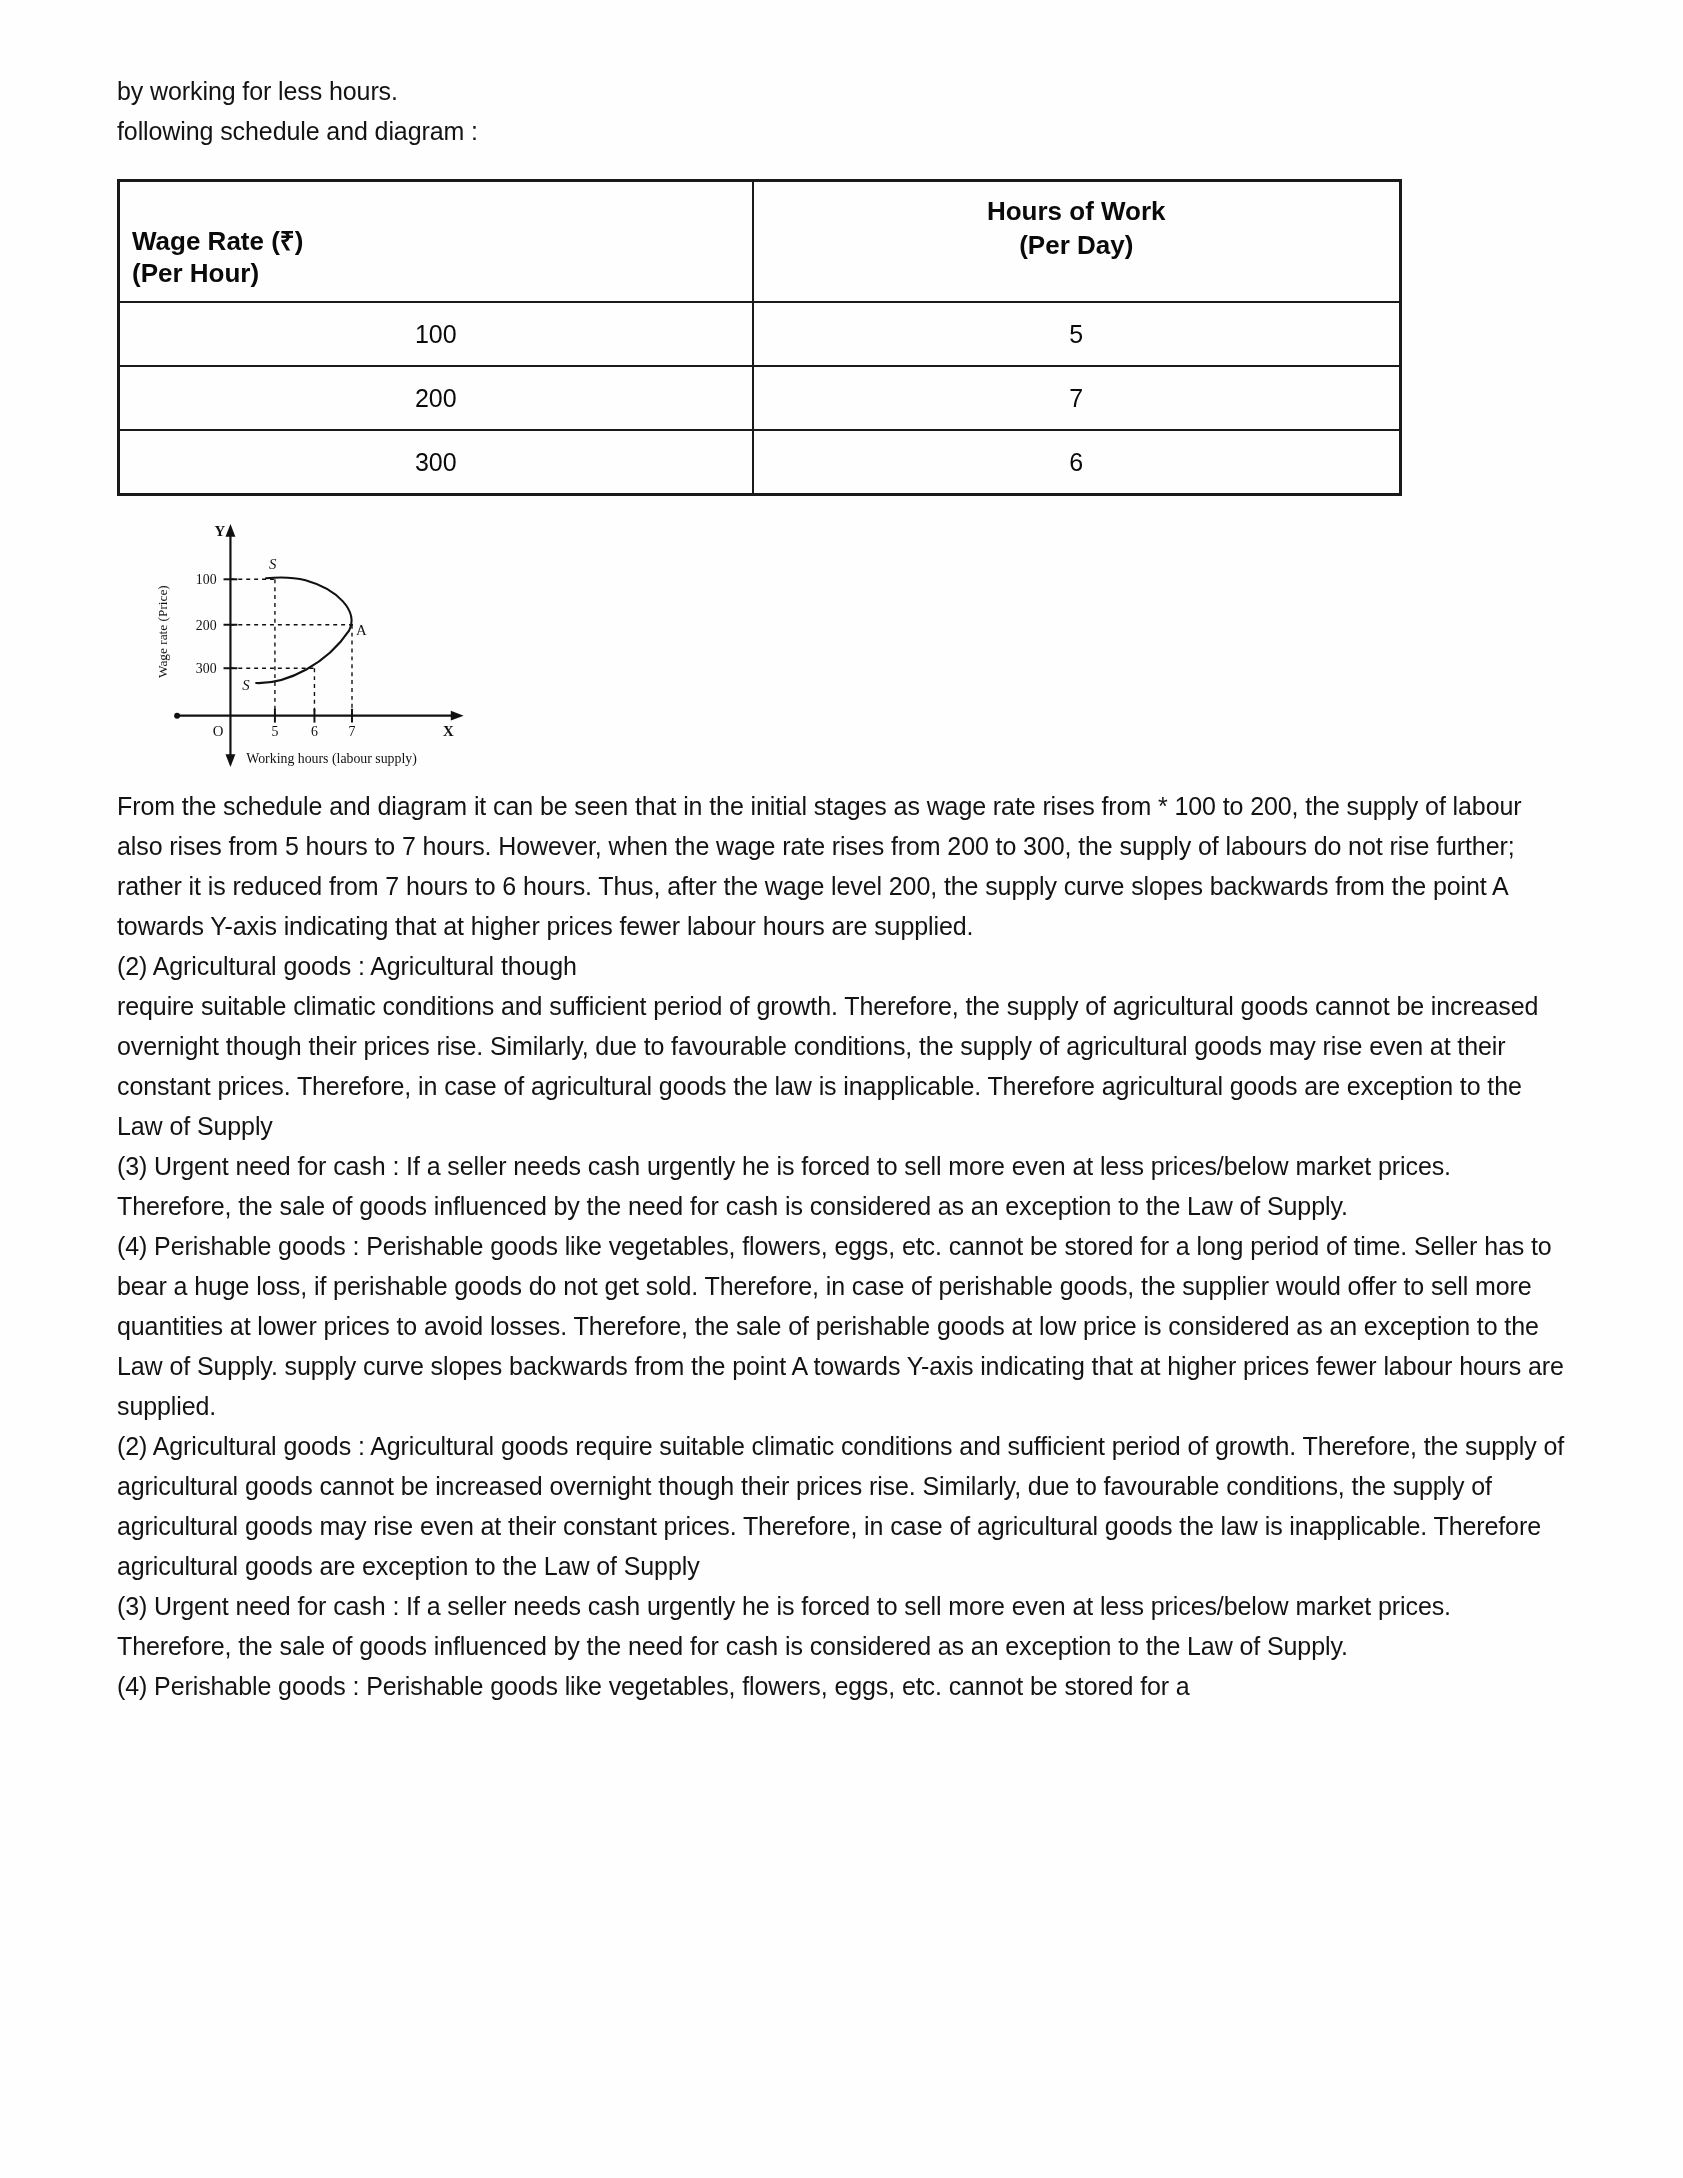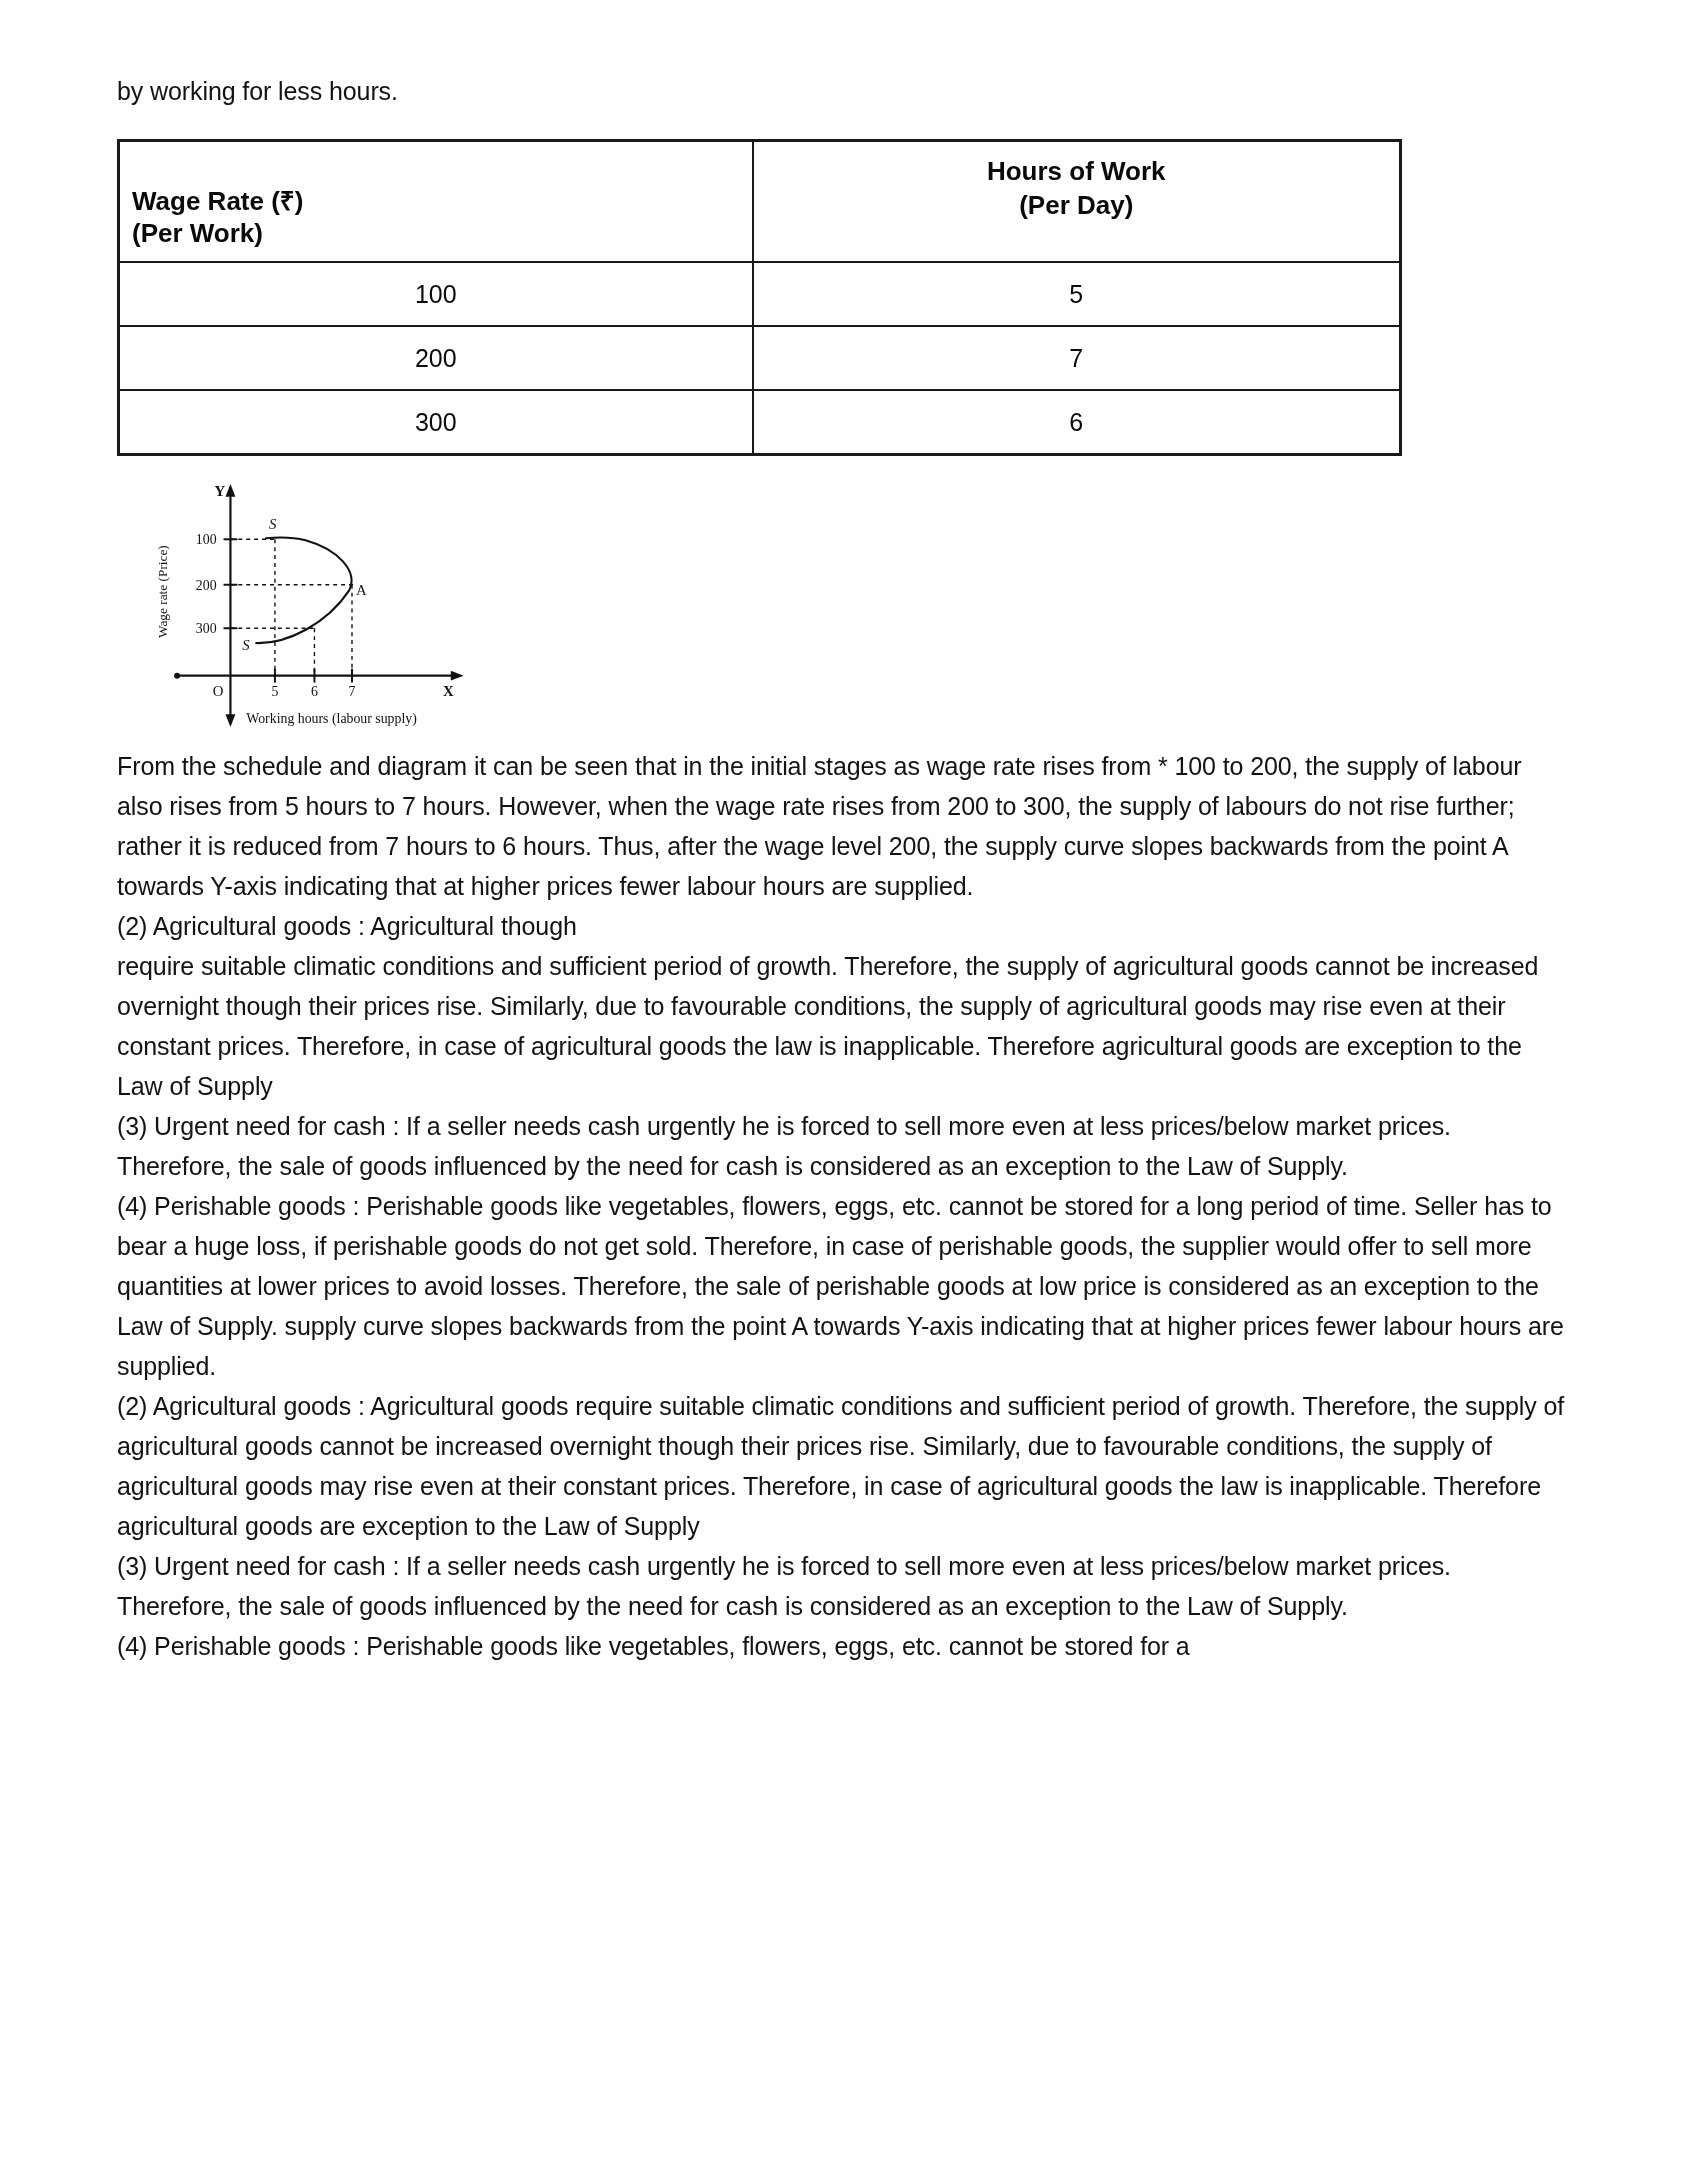--- a/index.html
+++ b/index.html
@@ -93,33 +93,34 @@
 
   .lower-text { margin-top: 0; }
 </style>
 </head>
 <body>
 
 <div class="page">
 
   <div class="intro-block">
     <p class="para">by working for less hours.</p>
+    <p class="para">following schedule and diagram :</p>
   </div>
 
   <div class="schedule-table-wrap">
     <table class="schedule">
       <colgroup>
           <col class="col-a">
           <col class="col-b">
         </colgroup>
       <thead>
         <tr>
           <th class="th-wage">
             <div>Wage Rate (₹)</div>
-            <div>(Per Work)</div>
+            <div>(Per Hour)</div>
           </th>
           <th class="th-hours">
             <div>Hours of Work</div>
             <div>(Per Day)</div>
           </th>
         </tr>
       </thead>
       <tbody>
         <tr>
           <td class="val">100</td>

